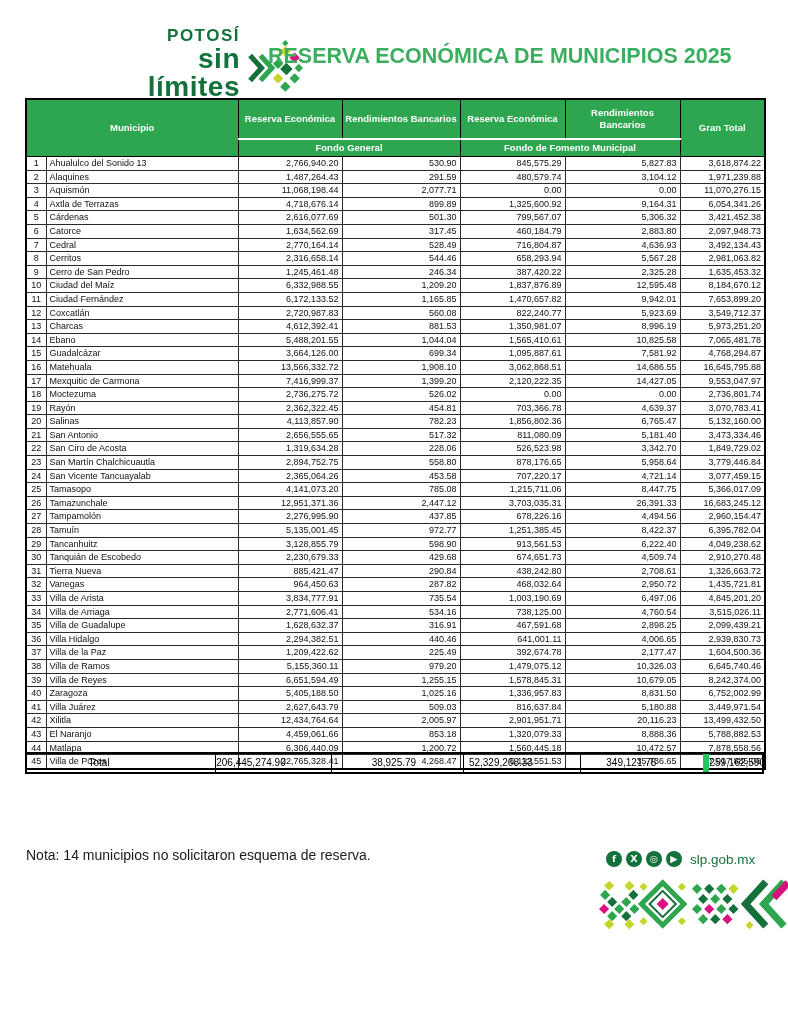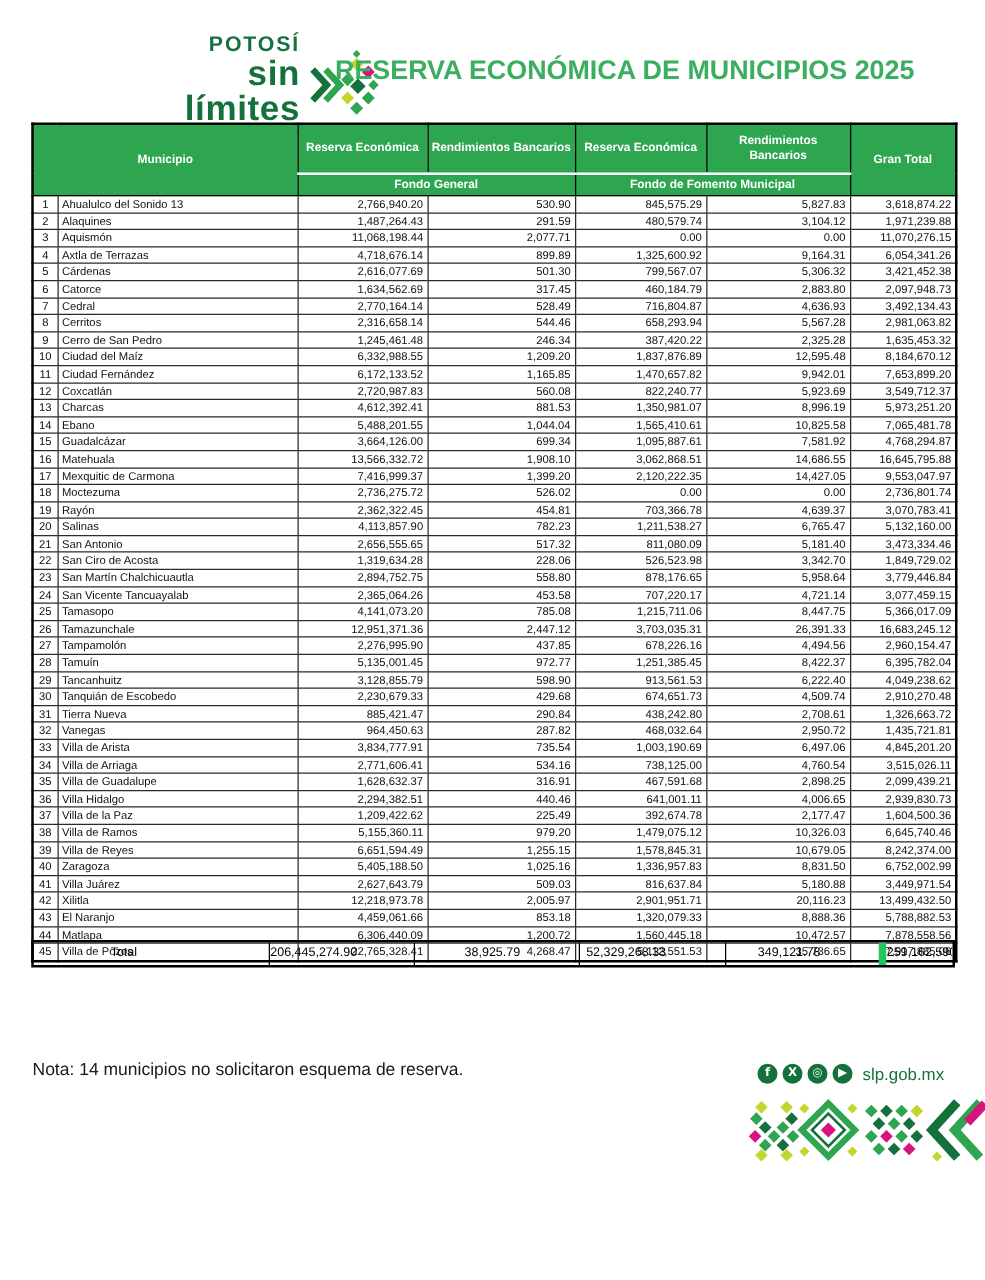--- a/index.html
+++ b/index.html
@@ -271,21 +271,21 @@
             <td>454.81</td>
             <td>703,366.78</td>
             <td>4,639.37</td>
             <td>3,070,783.41</td>
           </tr>
           <tr>
             <td>20</td>
             <td>Salinas</td>
             <td>4,113,857.90</td>
             <td>782.23</td>
-            <td>1,211,538.27</td>
+            <td>1,856,802.36</td>
             <td>6,765.47</td>
             <td>5,132,160.00</td>
           </tr>
           <tr>
             <td>21</td>
             <td>San Antonio</td>
             <td>2,656,555.65</td>
             <td>517.32</td>
             <td>811,080.09</td>
             <td>5,181.40</td>
@@ -467,21 +467,21 @@
             <td>Villa Juárez</td>
             <td>2,627,643.79</td>
             <td>509.03</td>
             <td>816,637.84</td>
             <td>5,180.88</td>
             <td>3,449,971.54</td>
           </tr>
           <tr>
             <td>42</td>
             <td>Xilitla</td>
-            <td>12,218,973.78</td>
+            <td>12,434,764.64</td>
             <td>2,005.97</td>
             <td>2,901,951.71</td>
             <td>20,116.23</td>
             <td>13,499,432.50</td>
           </tr>
           <tr>
             <td>43</td>
             <td>El Naranjo</td>
             <td>4,459,061.66</td>
             <td>853.18</td>

